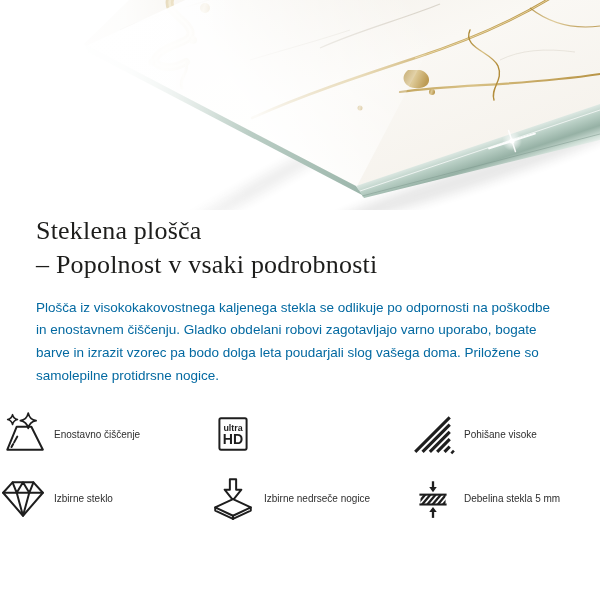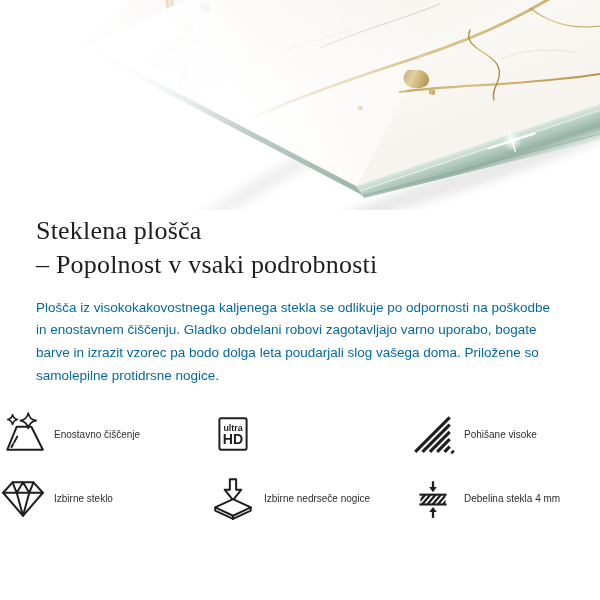--- a/index.html
+++ b/index.html
@@ -243,16 +243,16 @@
           <path d="M31,29 L41,17"></path>
         </g>
         <line x1="9" y1="18.8" x2="35" y2="18.8" stroke="#1e1e1e" stroke-width="2"></line>
         <line x1="9" y1="28.2" x2="35" y2="28.2" stroke="#1e1e1e" stroke-width="2"></line>
         <line x1="22" y1="6" x2="22" y2="13" stroke="#1e1e1e" stroke-width="2.2"></line>
         <path class="icon-fill" d="M18.4,11.5 L25.6,11.5 L22,16.5 Z"></path>
         <line x1="22" y1="41" x2="22" y2="34" stroke="#1e1e1e" stroke-width="2.2"></line>
         <path class="icon-fill" d="M18.4,35.5 L25.6,35.5 L22,30.5 Z"></path>
       </svg>
     </span>
-    <span class="flabel">Debelina stekla 4 mm</span>
+    <span class="flabel">Debelina stekla 5 mm</span>
   </div>
 
 </div>
 
 </body></html>

